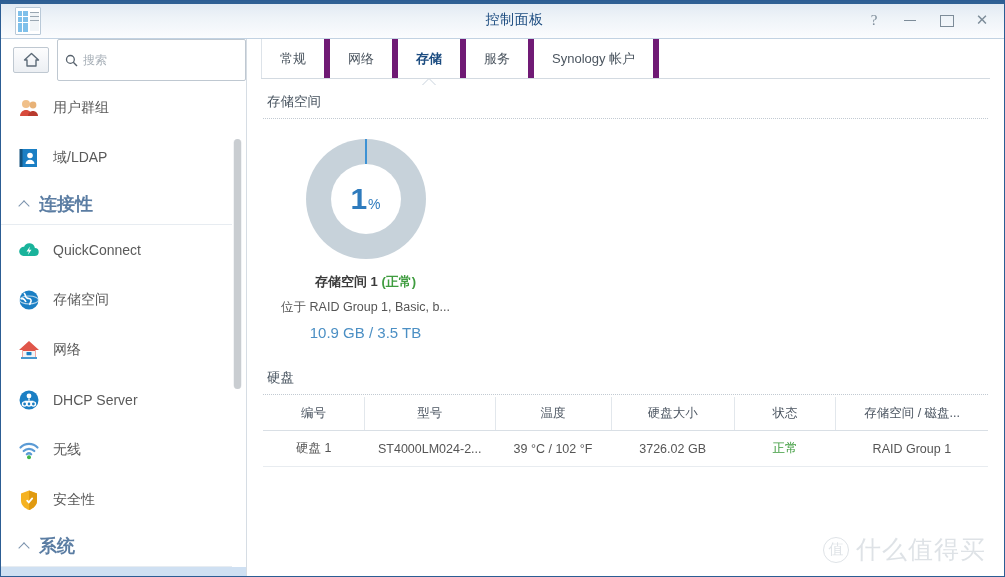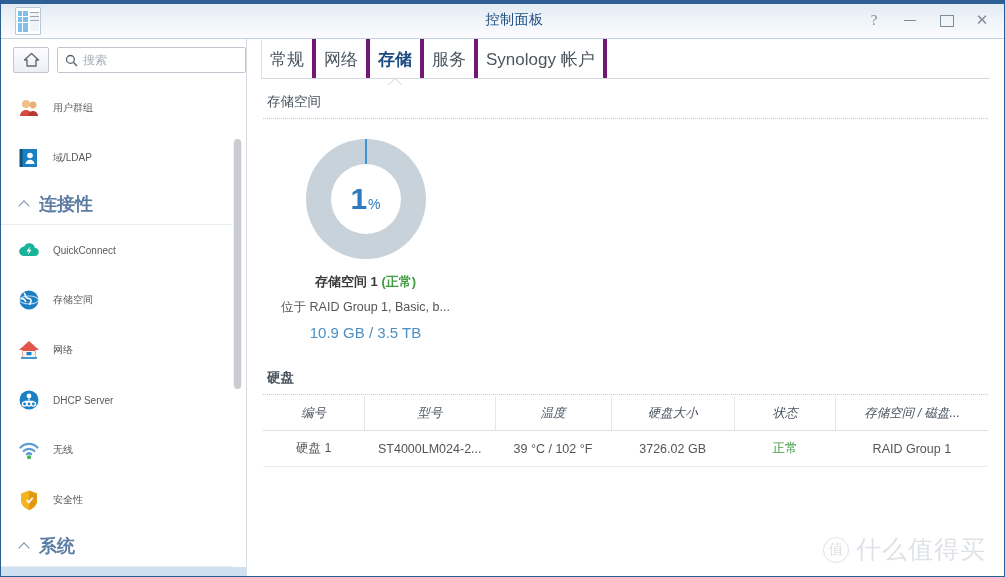--- a/index.html
+++ b/index.html
@@ -102,21 +102,21 @@
   }
   #home-btn {
     width: 36px; height: 26px; flex: 0 0 36px;
     border: 1px solid #bfc8d1;
     border-radius: 2px;
     background: linear-gradient(to bottom, #fdfdfe, #eceff3);
     display: flex; align-items: center; justify-content: center;
     cursor: pointer;
   }
   #search-wrap {
-    flex: 1 1 auto; height: 26px;
+    flex: 1 1 auto; height: 42px;
     border: 1px solid #bfc8d1; border-radius: 2px;
     background: #fff;
     display: flex; align-items: center; gap: 5px;
     padding: 0 7px;
   }
   #search-input {
     border: 0; outline: 0; flex: 1 1 auto;
     font-size: 12px; color: #444;
     font-family: inherit;
     background: transparent;
@@ -125,21 +125,21 @@
 
   #nav-scroll {
     flex: 1 1 auto; overflow: hidden; position: relative;
     padding-top: 2px;
   }
   .nav-item {
     height: 50px; display: flex; align-items: center;
     padding-left: 16px; gap: 12px; cursor: pointer;
   }
   .nav-item.selected { background: #cfe0f2; }
-  .nav-label { font-size: 10px; color: #5a5a5a; }
+  .nav-label { font-size: 14px; color: #5a5a5a; }
   .nav-icon { width: 24px; height: 24px; flex: 0 0 24px; position: relative; }
 
   .group-head {
     height: 42px; display: flex; align-items: center; gap: 9px;
     padding-left: 18px; cursor: pointer;
     border-bottom: 1px solid #e7ecf1;
     margin-right: 14px;
   }
   .group-head .gtxt { font-size: 18px; color: #5b7da3; font-weight: bold; }
   .chev {
@@ -163,23 +163,23 @@
 
   
   #main { flex: 1 1 auto; display: flex; flex-direction: column; min-width: 0; background: #fff; }
   #tabbar {
     height: 40px; flex: 0 0 40px;
     display: flex; align-items: stretch;
     padding-left: 14px; position: relative;
   }
   .tab {
     display: flex; align-items: center; justify-content: center;
-    padding: 0 8px; font-size: 17px; color: #4c5660;
+    padding: 0 18px; font-size: 13px; color: #4c5660;
     position: relative; cursor: pointer;
-    border-right: 4px solid #701a75;
+    border-right: 6px solid #701a75;
   }
   .tab:first-child { border-left: 1px solid #dde3e9; }
   .tab.active { color: #1c4c80; font-weight: bold; }
   .tab.active::after {
     content: ""; position: absolute; left: 50%; bottom: -7px;
     margin-left: -7px;
     width: 0; height: 0;
     border-left: 7px solid transparent;
     border-right: 7px solid transparent;
     border-bottom: 7px solid #fff;
@@ -226,21 +226,20 @@
   .vol-status { color: #3f9c3f; }
   .vol-desc { margin-top: 8px; font-size: 12.5px; color: #555; }
   .vol-size { margin-top: 8px; font-size: 15px; color: #4b8fc4; }
 
   
   #disk-table { width: 100%; border-collapse: collapse; margin-top: 2px; }
   #disk-table th {
     font-size: 12.5px; color: #4b5561; font-weight: normal;
     padding: 8px 4px; border-bottom: 1px solid #d9dfe5;
     border-right: 1px solid #e2e7ec;
-    font-style: italic;
   }
   #disk-table th:last-child { border-right: 0; }
   #disk-table td {
     font-size: 12.5px; color: #555; text-align: center;
     padding: 9px 4px; border-bottom: 1px solid #e8ecf0;
   }
   #disk-table td.ok { color: #3f9c3f; }
   .tbl-wrap { border-top: 1px solid #d9dfe5; margin-top: 1px; }
 
   
@@ -443,21 +442,21 @@
             </div>
             <div class="vol-desc">位于 RAID Group 1, Basic, b...</div>
             <div class="vol-size">
               <span>10.9 GB</span>
               <span>/</span>
               <span>3.5 TB</span>
             </div>
           </div>
         </div>
 
-        <div class="section-head" style="margin-top:14px;font-weight:bold;">硬盘</div>
+        <div class="section-head" style="margin-top:14px;">硬盘</div>
 
         <div class="tbl-wrap" style="border-top:0;">
           <table id="disk-table">
             <thead>
               <tr>
                 <th style="width:14%">编号</th>
                 <th style="width:18%">型号</th>
                 <th style="width:16%">温度</th>
                 <th style="width:17%">硬盘大小</th>
                 <th style="width:14%">状态</th>

